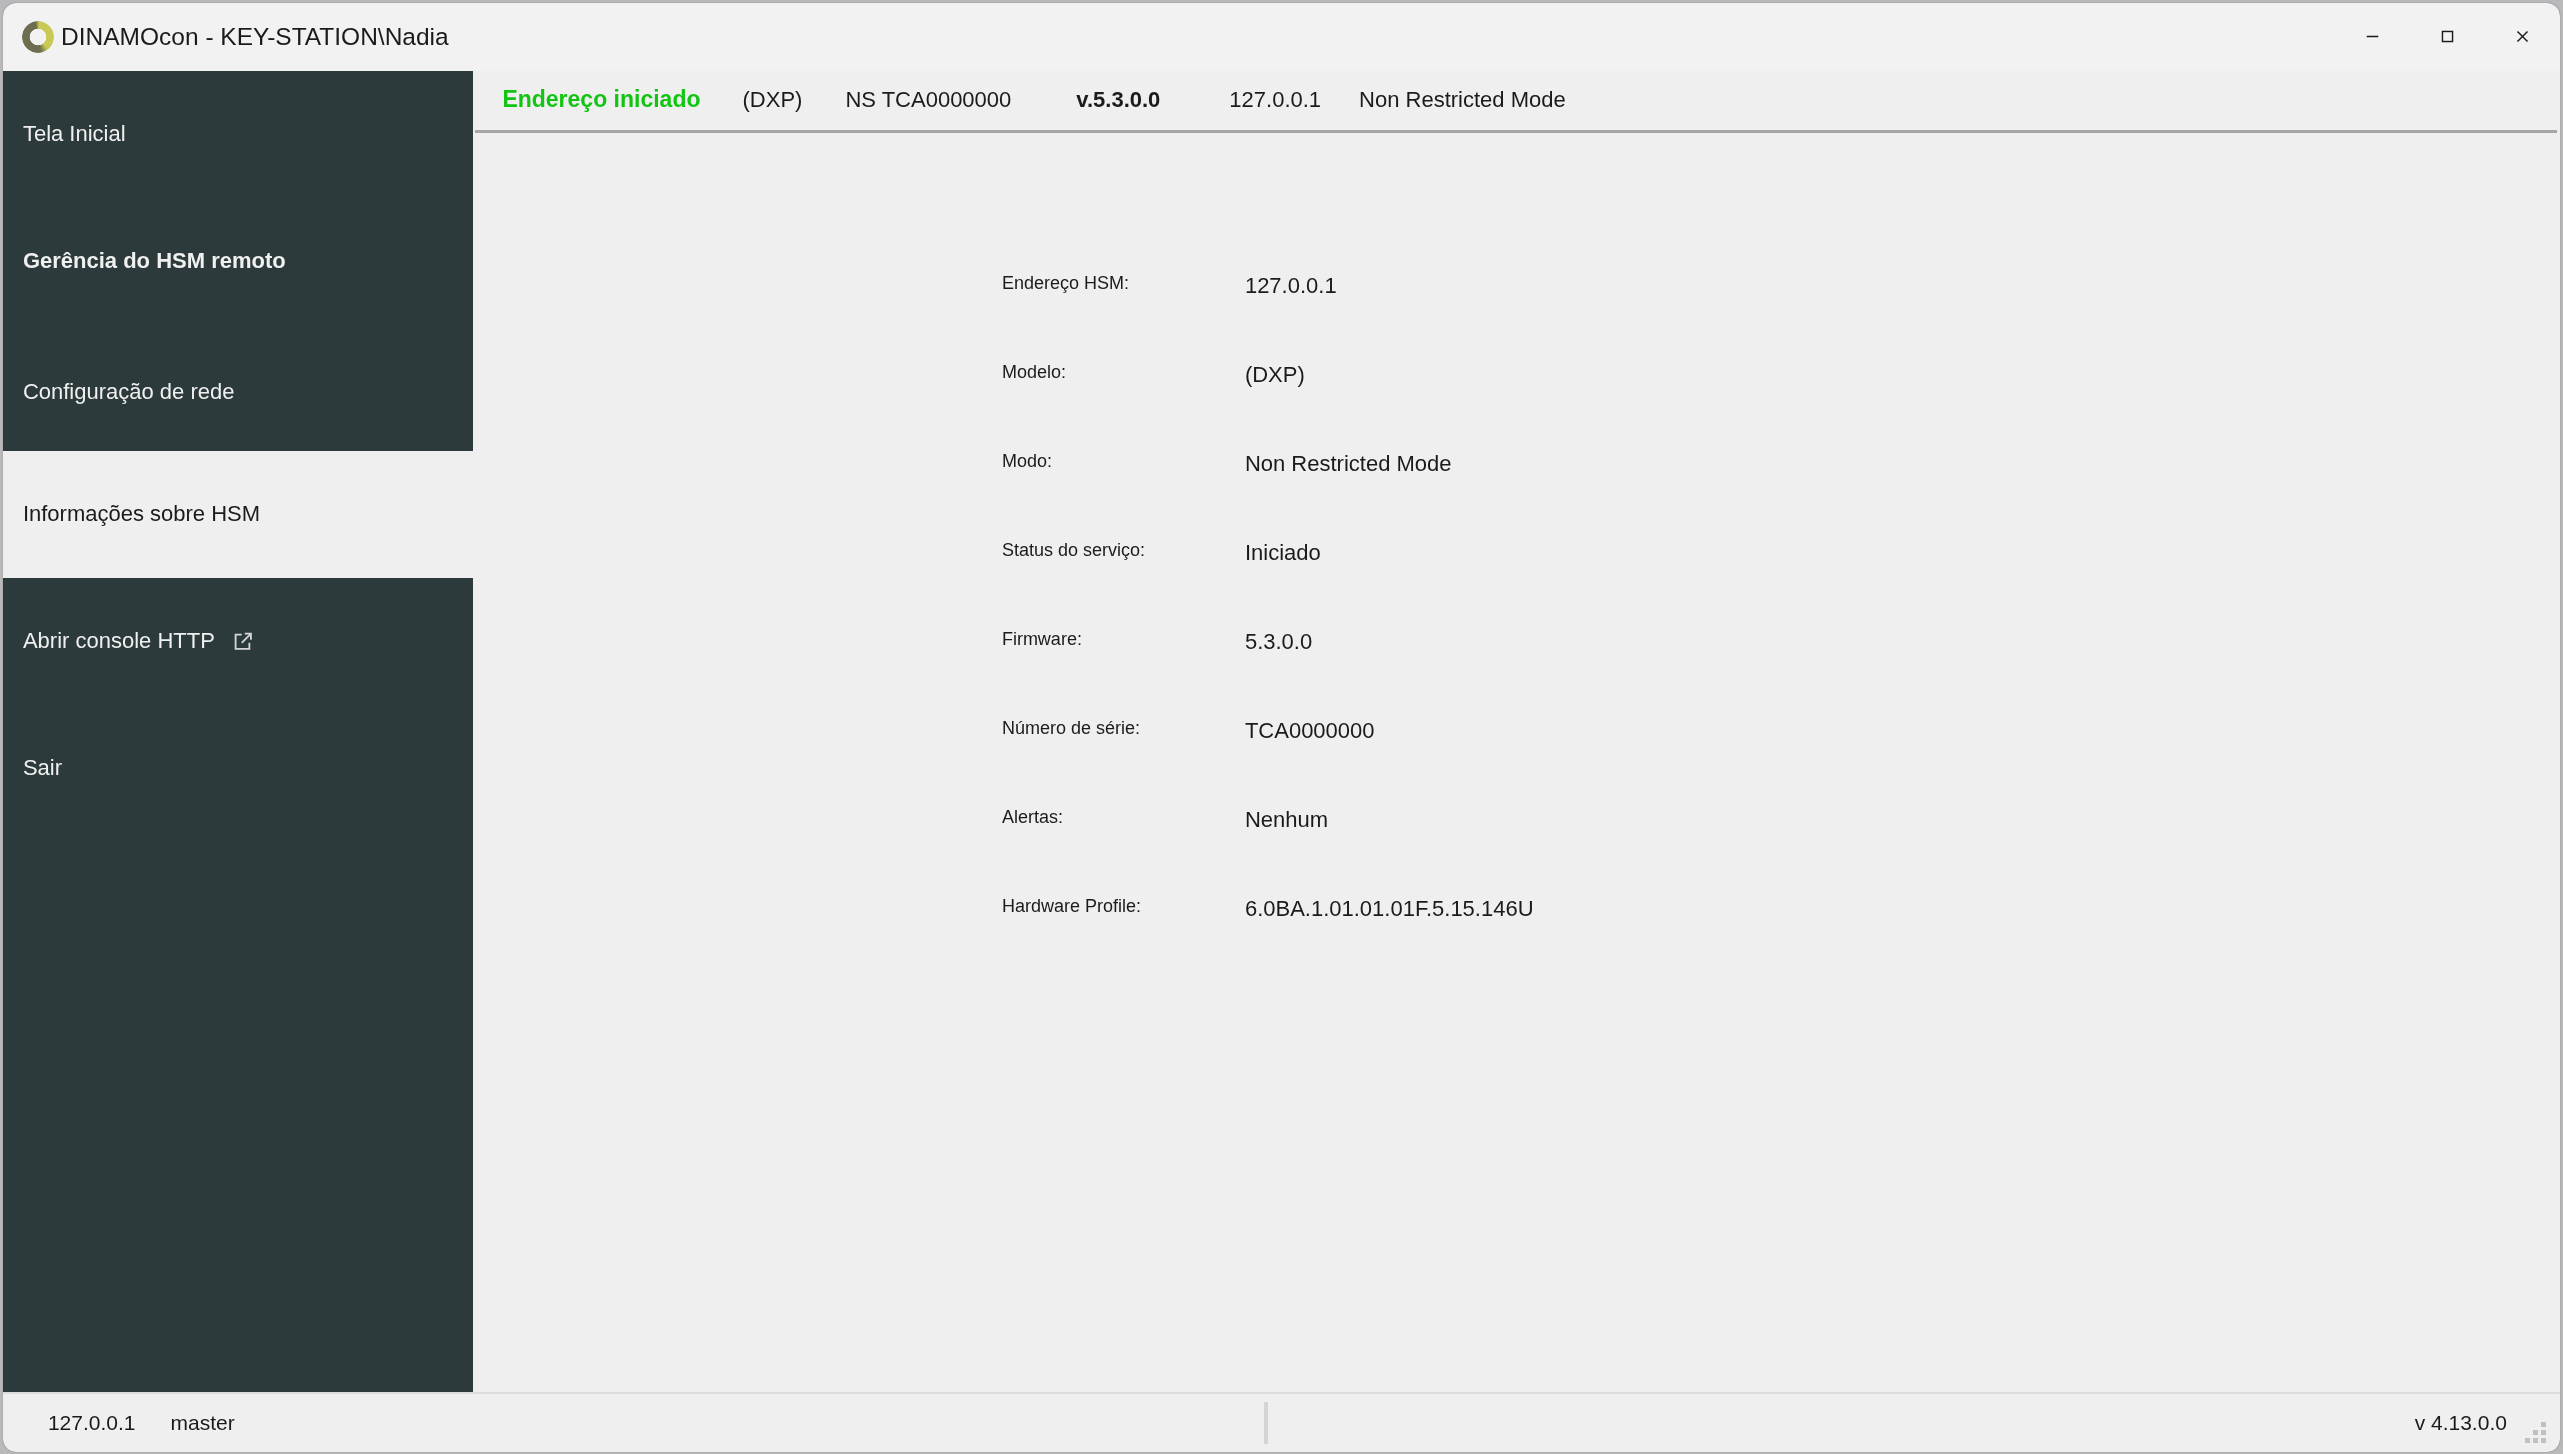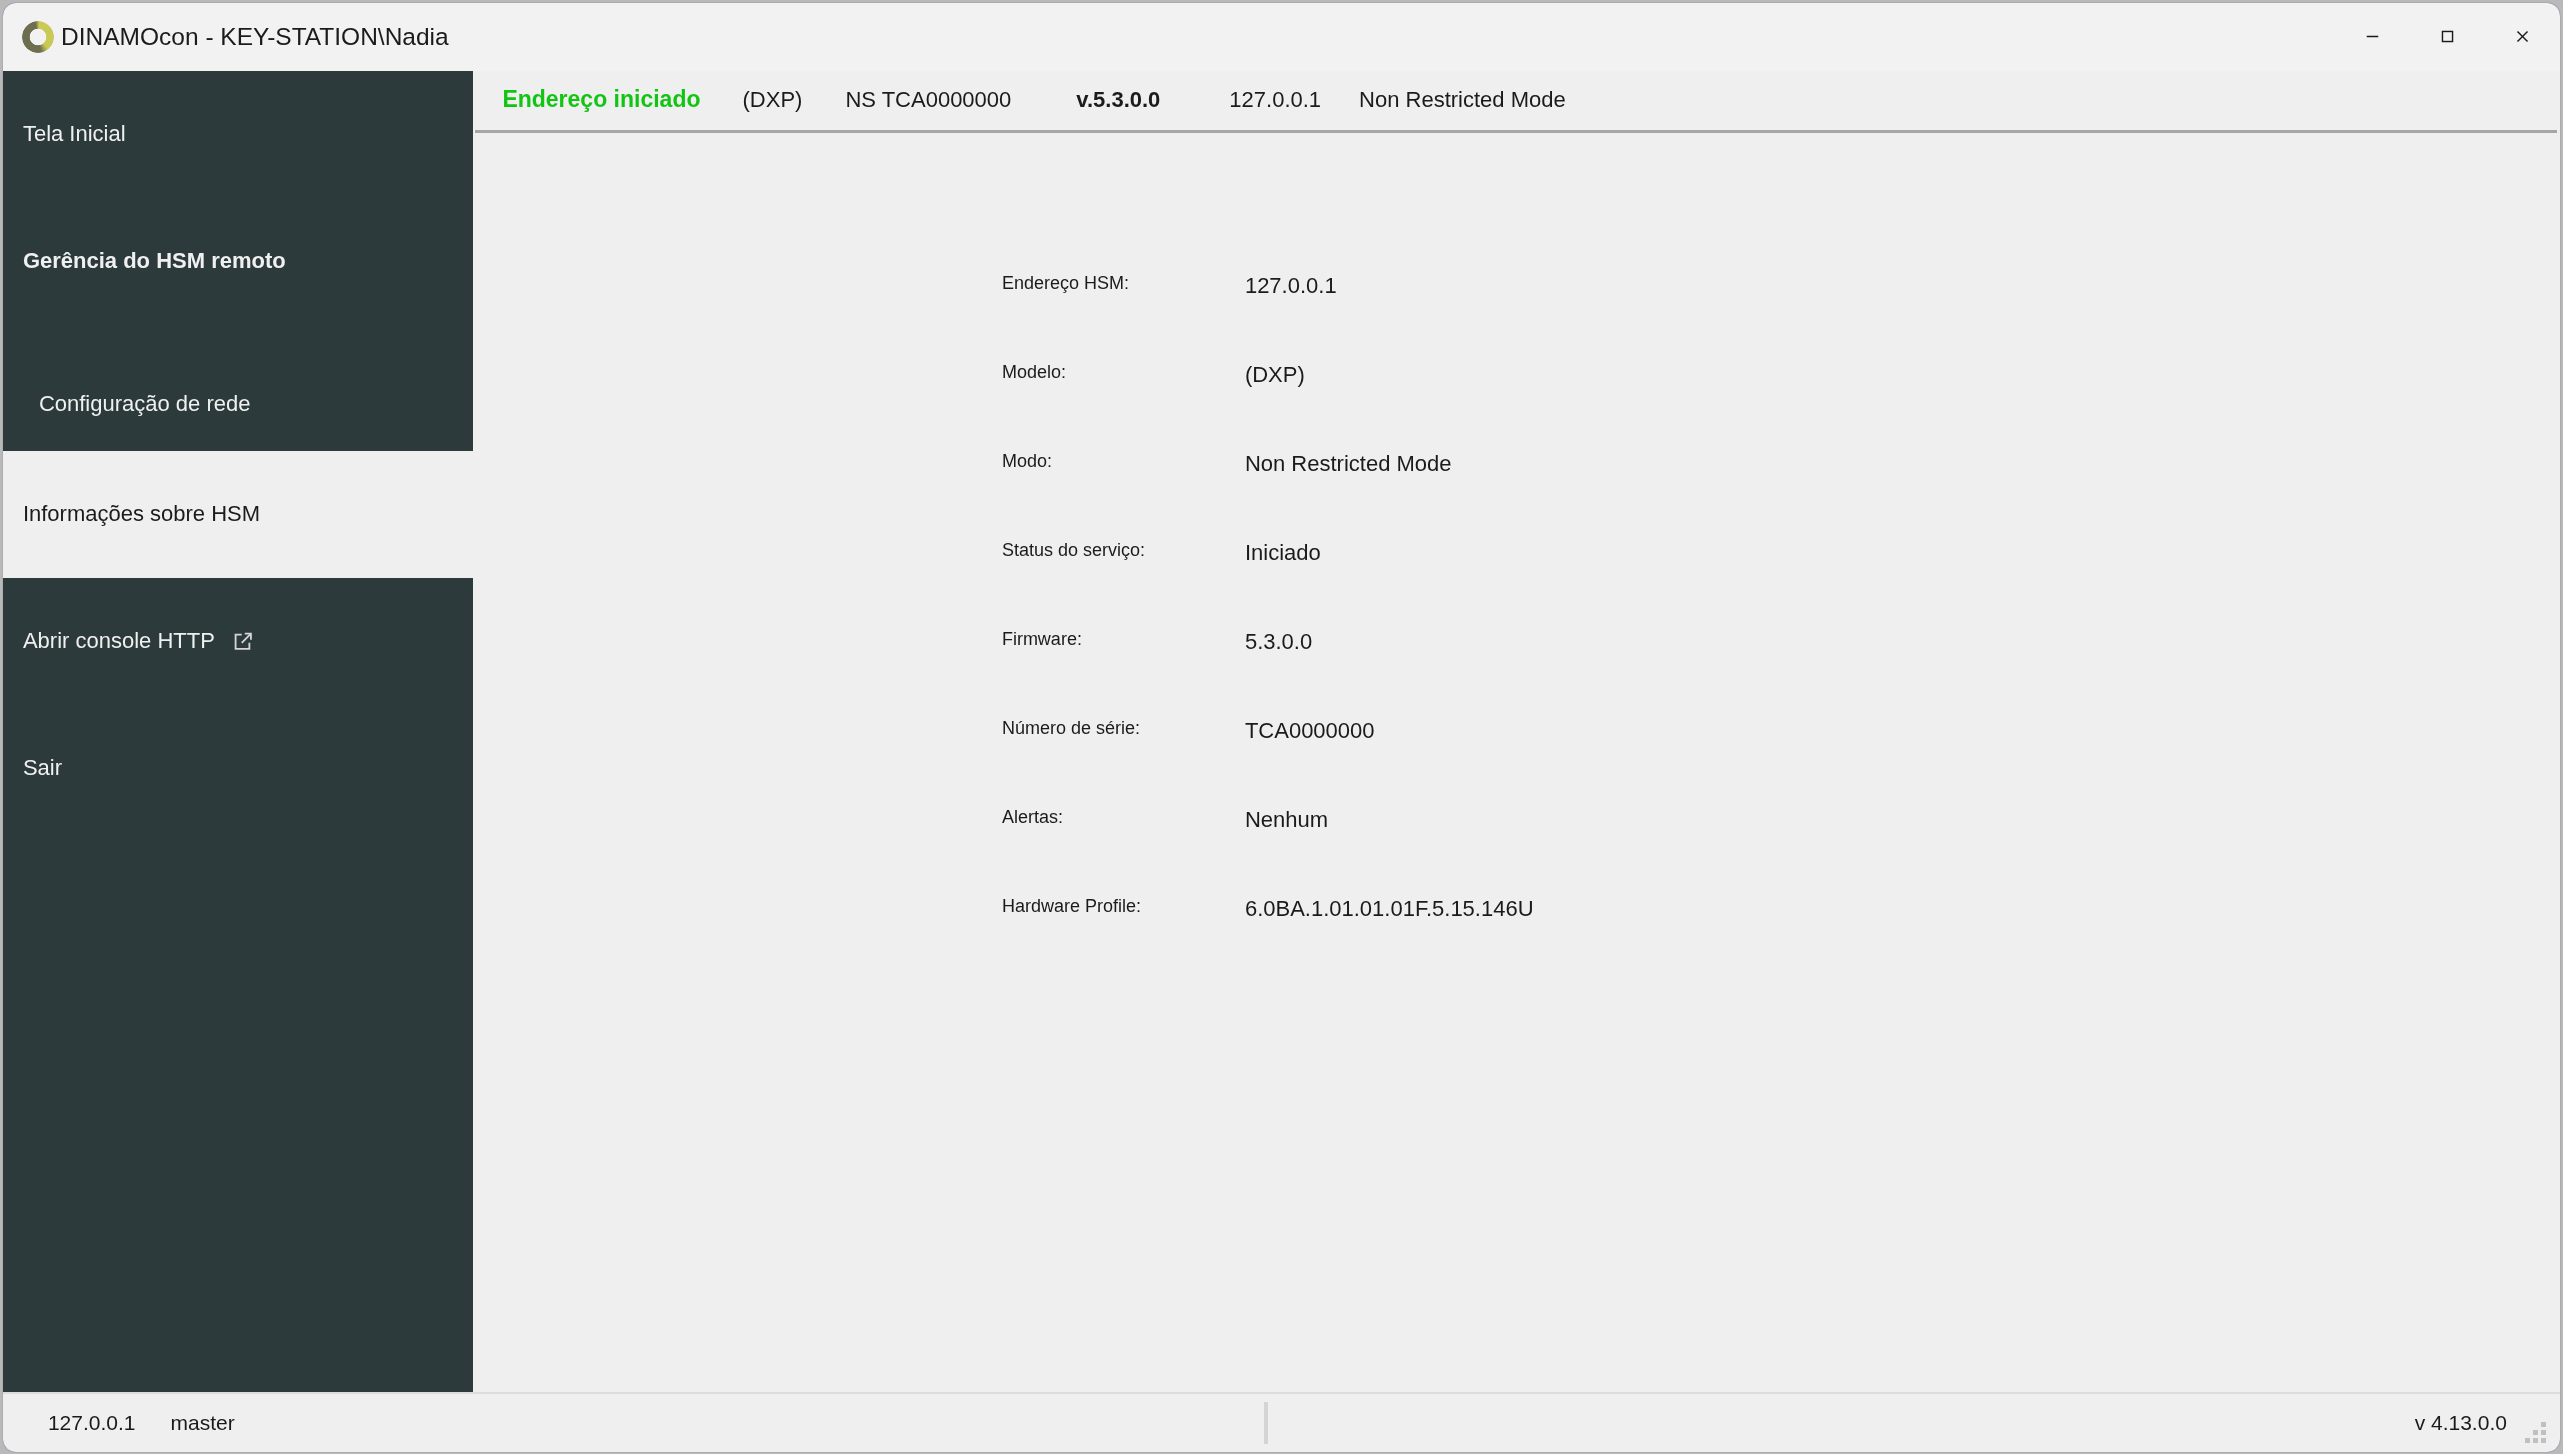--- a/index.html
+++ b/index.html
@@ -257,21 +257,21 @@
       </div>
     </div>
 
     <nav class="sidebar">
       <div class="nav-item" style="top:0px;height:127px;">
         <span class="label">Tela Inicial</span>
       </div>
       <div class="nav-item" style="top:127px;height:127px;font-weight:bold;">
         <span class="label">Gerência do HSM remoto</span>
       </div>
-      <div class="nav-item" style="top:270px;height:127px;margin-left:16px;">
+      <div class="nav-item" style="top:258px;height:127px;">
         <span class="label">Configuração de rede</span>
       </div>
       <div class="nav-item selected" style="top:380px;height:127px;">
         <span class="label">Informações sobre HSM</span>
       </div>
       <div class="nav-item" style="top:507px;height:127px;">
         <span class="label">Abrir console HTTP</span>
         <span class="ext-icon">
           <svg width="24.5" height="24.5" viewBox="0 0 24 24" fill="none" stroke="#d5d5d5" stroke-width="1.8">
             <path d="M13.5 4.5H19.5V10.5"></path>

